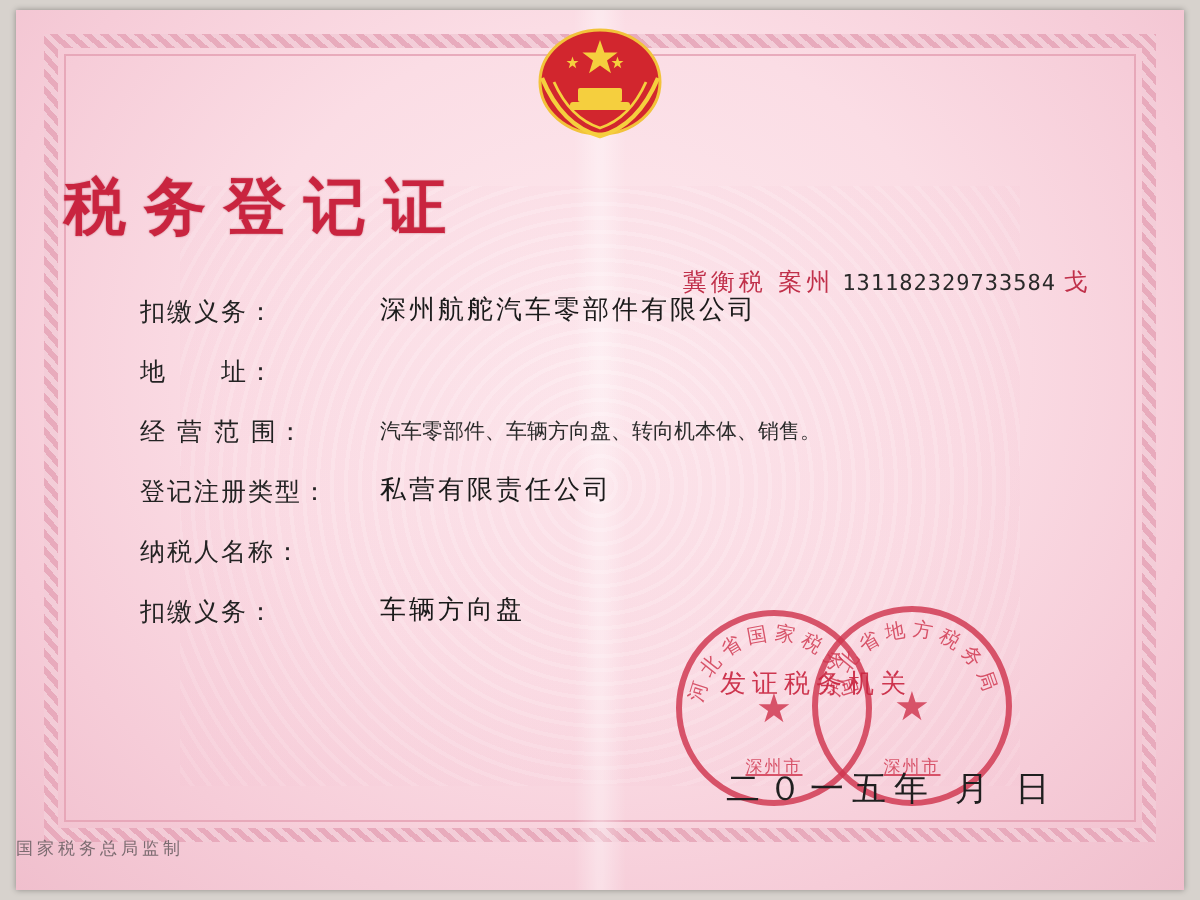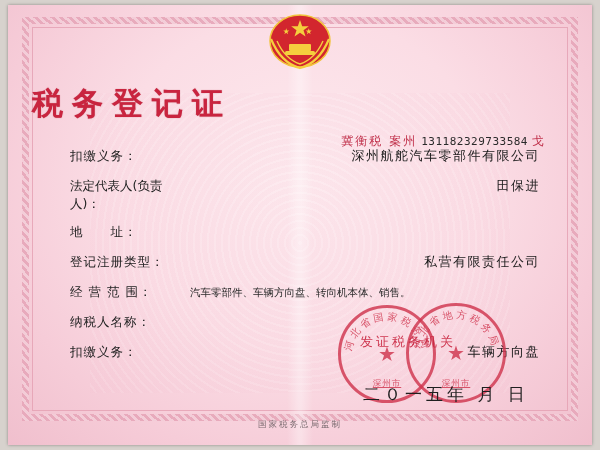--- a/index.html
+++ b/index.html
@@ -160,21 +160,20 @@
     line-height: 18px;
     letter-spacing: 0.5px;
   }
   .row-value.small {
     font-size: 10.5px;
     letter-spacing: 0px;
     color: #2b2b2b;
   }
   .row-value.wide {
     letter-spacing: 1.5px;
-    text-align: right;
   }
 
   
   .seal {
     position: absolute;
     border: 3px solid #d0364f;
     border-radius: 50%;
     color: #d0364f;
     opacity: 0.82;
   }
@@ -240,21 +239,21 @@
     color: #1f1f1f;
     letter-spacing: 4px;
   }
 
   
   .footer {
     position: absolute;
     left: 0;
     bottom: 14px;
     width: 100%;
-    text-align: center;
+    text-align: left;
     font-size: 8.5px;
     color: #7b6b70;
     letter-spacing: 2px;
   }
 </style>
 </head>
 <body>
 
 <div id="cert">
   <div class="paper">
@@ -283,33 +282,29 @@
       <span class="sn-digits">131182329733584</span>
       <span class="sn-stamp">戈</span>
     </div>
 
     <div class="rows">
       <div class="row">
         <div class="row-label">扣缴义务：</div>
         <div class="row-value wide">深州航舵汽车零部件有限公司</div>
       </div>
       <div class="row">
-        <div class="row-label tight">法定代表人(负责人)：</div>
-        <div class="row-value wide">田保进</div>
-      </div>
-      <div class="row">
         <div class="row-label">地　　址：</div>
+      </div>
+      <div class="row">
+        <div class="row-label">经 营 范 围：</div>
+        <div class="row-value small">汽车零部件、车辆方向盘、转向机本体、销售。</div>
       </div>
       <div class="row">
         <div class="row-label">登记注册类型：</div>
         <div class="row-value wide">私营有限责任公司</div>
-      </div>
-      <div class="row">
-        <div class="row-label">经 营 范 围：</div>
-        <div class="row-value small">汽车零部件、车辆方向盘、转向机本体、销售。</div>
       </div>
       <div class="row">
         <div class="row-label">纳税人名称：</div>
       </div>
       <div class="row">
         <div class="row-label">扣缴义务：</div>
         <div class="row-value wide">车辆方向盘</div>
       </div>
     </div>
 

